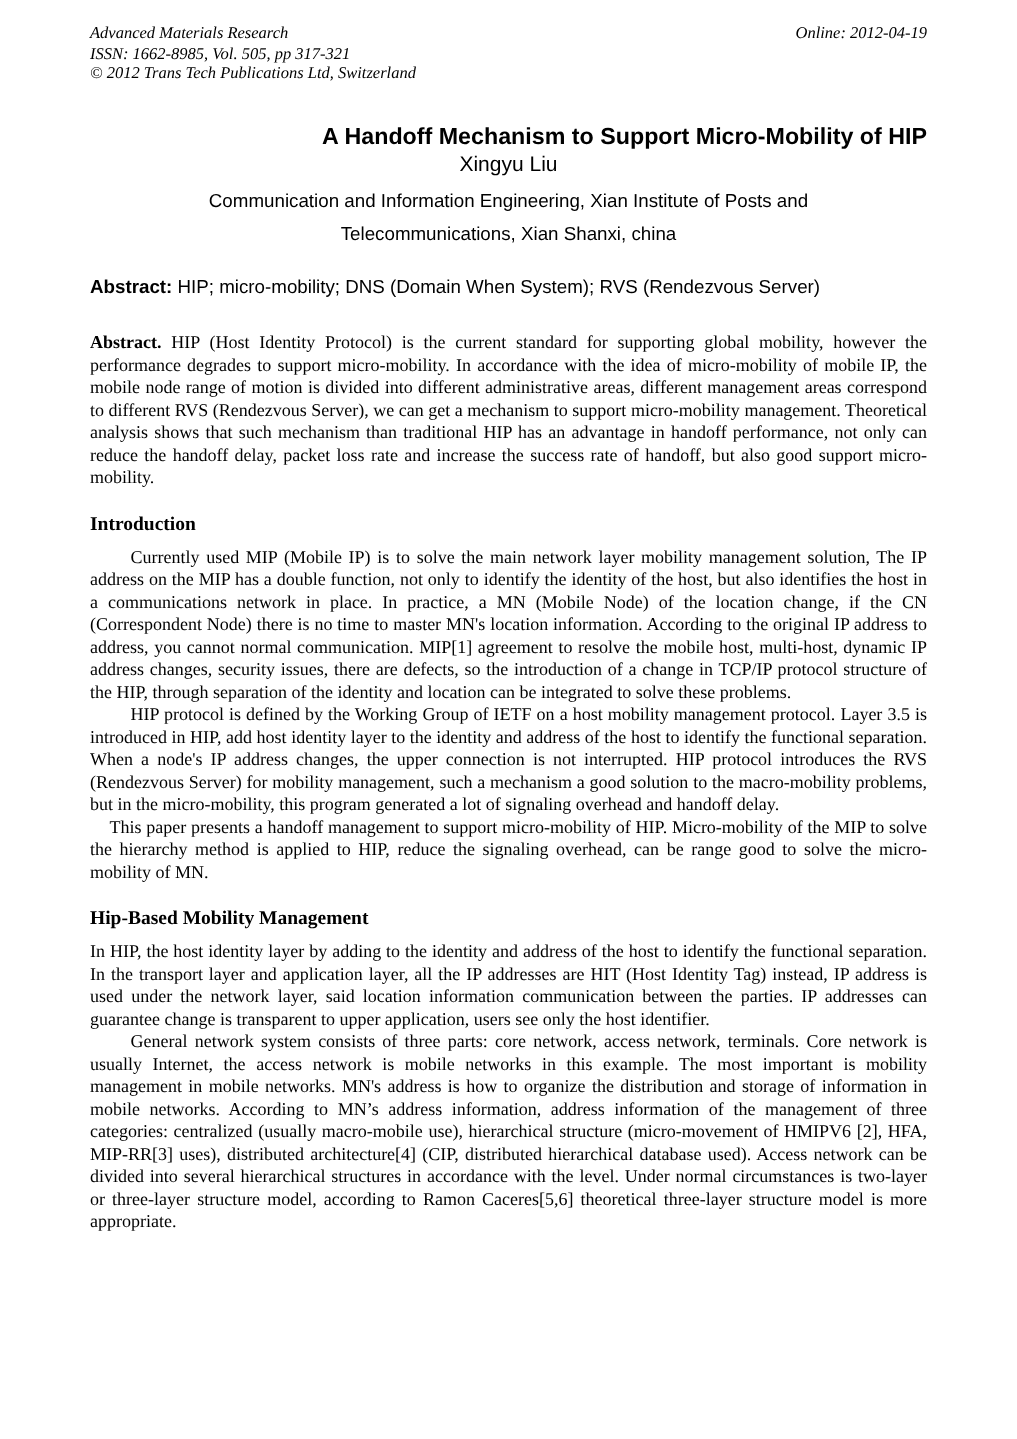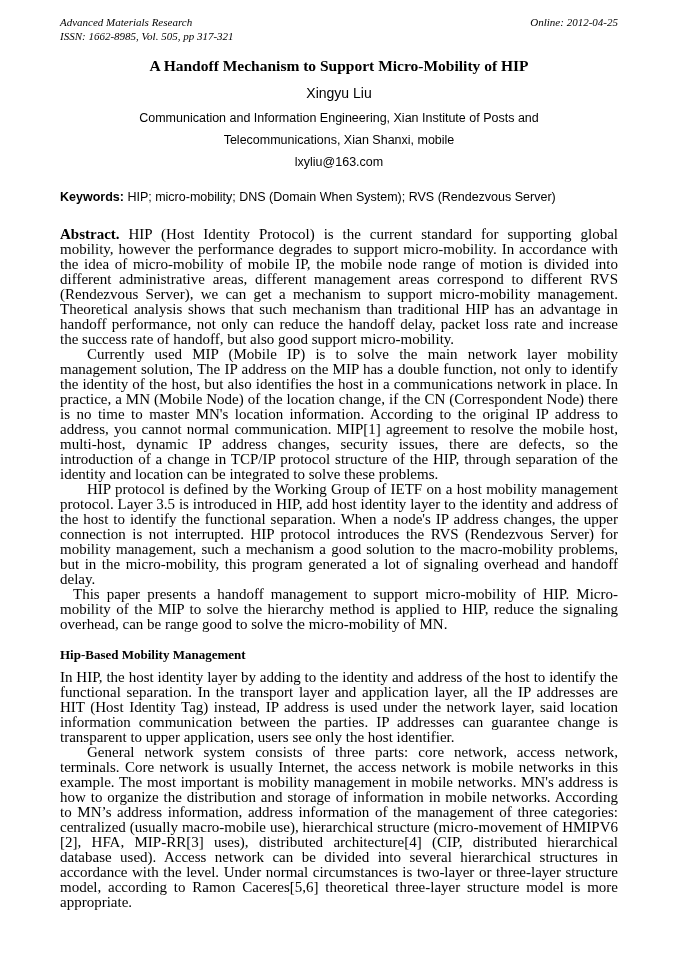--- a/index.html
+++ b/index.html
@@ -22,51 +22,50 @@
     font-style: italic;
     font-size: 11px;
     line-height: 13.5px;
     gap: 39px;
   }
   .hdr-left div { white-space: nowrap; }
   .hdr-right { white-space: nowrap; }
 
   
   .title {
-    font-family: Liberation Serif, serif;
+    font-family: Liberation Sans, sans-serif;
     font-weight: bold;
     font-size: 15.5px;
-    text-align: center;
-    margin: 14px 0 0 0;
+    text-align: right;
+    margin: 26px 0 0 0;
   }
   .author {
     font-family: "Liberation Sans", sans-serif;
     font-size: 14px;
     text-align: center;
-    margin-top: 10px;
   }
   .affil {
     font-family: "Liberation Sans", sans-serif;
     font-size: 12.5px;
     text-align: center;
     line-height: 22px;
   }
   .affil-first { margin-top: 6px; }
 
   
   .keywords {
     font-family: "Liberation Sans", sans-serif;
     font-size: 12.5px;
     margin: 17px 0 0 0;
   }
   .keywords b { font-weight: bold; }
 
   
   .abstract, .body {
-    font-size: 15px;
+    font-size: 12px;
     line-height: 15px;
     text-align: justify;
     margin: 0;
   }
   .abstract { margin-top: 23px; }
   .abstract b, .sec-heading { font-weight: bold; }
   .sec-heading {
     font-size: 13px;
     margin: 15px 0 7px 0;
   }
@@ -75,36 +74,37 @@
 </style>
 </head>
 <body>
 
 <div class="page">
 
   <div class="hdr">
     <div class="hdr-left">
       <div>Advanced Materials Research</div>
       <div>ISSN: 1662-8985, Vol. 505, pp 317-321</div>
+      <div>© 2012 Trans Tech Publications Ltd, Switzerland</div>
     </div>
-    <div class="hdr-right">Online: 2012-04-25</div>
+    <div class="hdr-right">Online: 2012-04-19</div>
   </div>
 
   <div class="title">A Handoff Mechanism to Support Micro-Mobility of HIP</div>
 
   <div class="author">Xingyu Liu</div>
 
   <div class="affil affil-first">Communication and Information Engineering, Xian Institute of Posts and</div>
-  <div class="affil">Telecommunications, Xian Shanxi, mobile</div>
-  <div class="affil">lxyliu@163.com</div>
+  <div class="affil">Telecommunications, Xian Shanxi, china</div>
 
-  <p class="keywords"><b>Keywords:</b><span> HIP; micro-mobility; DNS (Domain When System); RVS (Rendezvous Server)</span></p>
+  <p class="keywords"><b>Abstract:</b><span> HIP; micro-mobility; DNS (Domain When System); RVS (Rendezvous Server)</span></p>
 
   <p class="abstract"><b>Abstract.</b><span> HIP (Host Identity Protocol) is the current standard for supporting global mobility, however the performance degrades to support micro-mobility. In accordance with the idea of micro-mobility of mobile IP, the mobile node range of motion is divided into different administrative areas, different management areas correspond to different RVS (Rendezvous Server), we can get a mechanism to support micro-mobility management. Theoretical analysis shows that such mechanism than traditional HIP has an advantage in handoff performance, not only can reduce the handoff delay, packet loss rate and increase the success rate of handoff, but also good support micro-mobility.</span></p>
 
+  <div class="sec-heading">Introduction</div>
   <p class="body indent">Currently used MIP (Mobile IP) is to solve the main network layer mobility management solution, The IP address on the MIP has a double function, not only to identify the identity of the host, but also identifies the host in a communications network in place. In practice, a MN (Mobile Node) of the location change, if the CN (Correspondent Node) there is no time to master MN's location information. According to the original IP address to address, you cannot normal communication. MIP[1] agreement to resolve the mobile host, multi-host, dynamic IP address changes, security issues, there are defects, so the introduction of a change in TCP/IP protocol structure of the HIP, through separation of the identity and location can be integrated to solve these problems.</p>
   <p class="body indent">HIP protocol is defined by the Working Group of IETF on a host mobility management protocol. Layer 3.5 is introduced in HIP, add host identity layer to the identity and address of the host to identify the functional separation. When a node's IP address changes, the upper connection is not interrupted. HIP protocol introduces the RVS (Rendezvous Server) for mobility management, such a mechanism a good solution to the macro-mobility problems, but in the micro-mobility, this program generated a lot of signaling overhead and handoff delay.</p>
   <p class="body indent-sm">This paper presents a handoff management to support micro-mobility of HIP. Micro-mobility of the MIP to solve the hierarchy method is applied to HIP, reduce the signaling overhead, can be range good to solve the micro-mobility of MN.</p>
 
   <div class="sec-heading">Hip-Based Mobility Management</div>
   <p class="body">In HIP, the host identity layer by adding to the identity and address of the host to identify the functional separation. In the transport layer and application layer, all the IP addresses are HIT (Host Identity Tag) instead, IP address is used under the network layer, said location information communication between the parties. IP addresses can guarantee change is transparent to upper application, users see only the host identifier.</p>
   <p class="body indent">General network system consists of three parts: core network, access network, terminals. Core network is usually Internet, the access network is mobile networks in this example. The most important is mobility management in mobile networks. MN's address is how to organize the distribution and storage of information in mobile networks. According to MN’s address information, address information of the management of three categories: centralized (usually macro-mobile use), hierarchical structure (micro-movement of HMIPV6 [2], HFA, MIP-RR[3] uses), distributed architecture[4]  (CIP, distributed hierarchical database used). Access network can be divided into several hierarchical structures in accordance with the level. Under normal circumstances is two-layer or three-layer structure model, according to Ramon Caceres[5,6] theoretical three-layer structure model is more appropriate.</p>
 
 </div>
 

